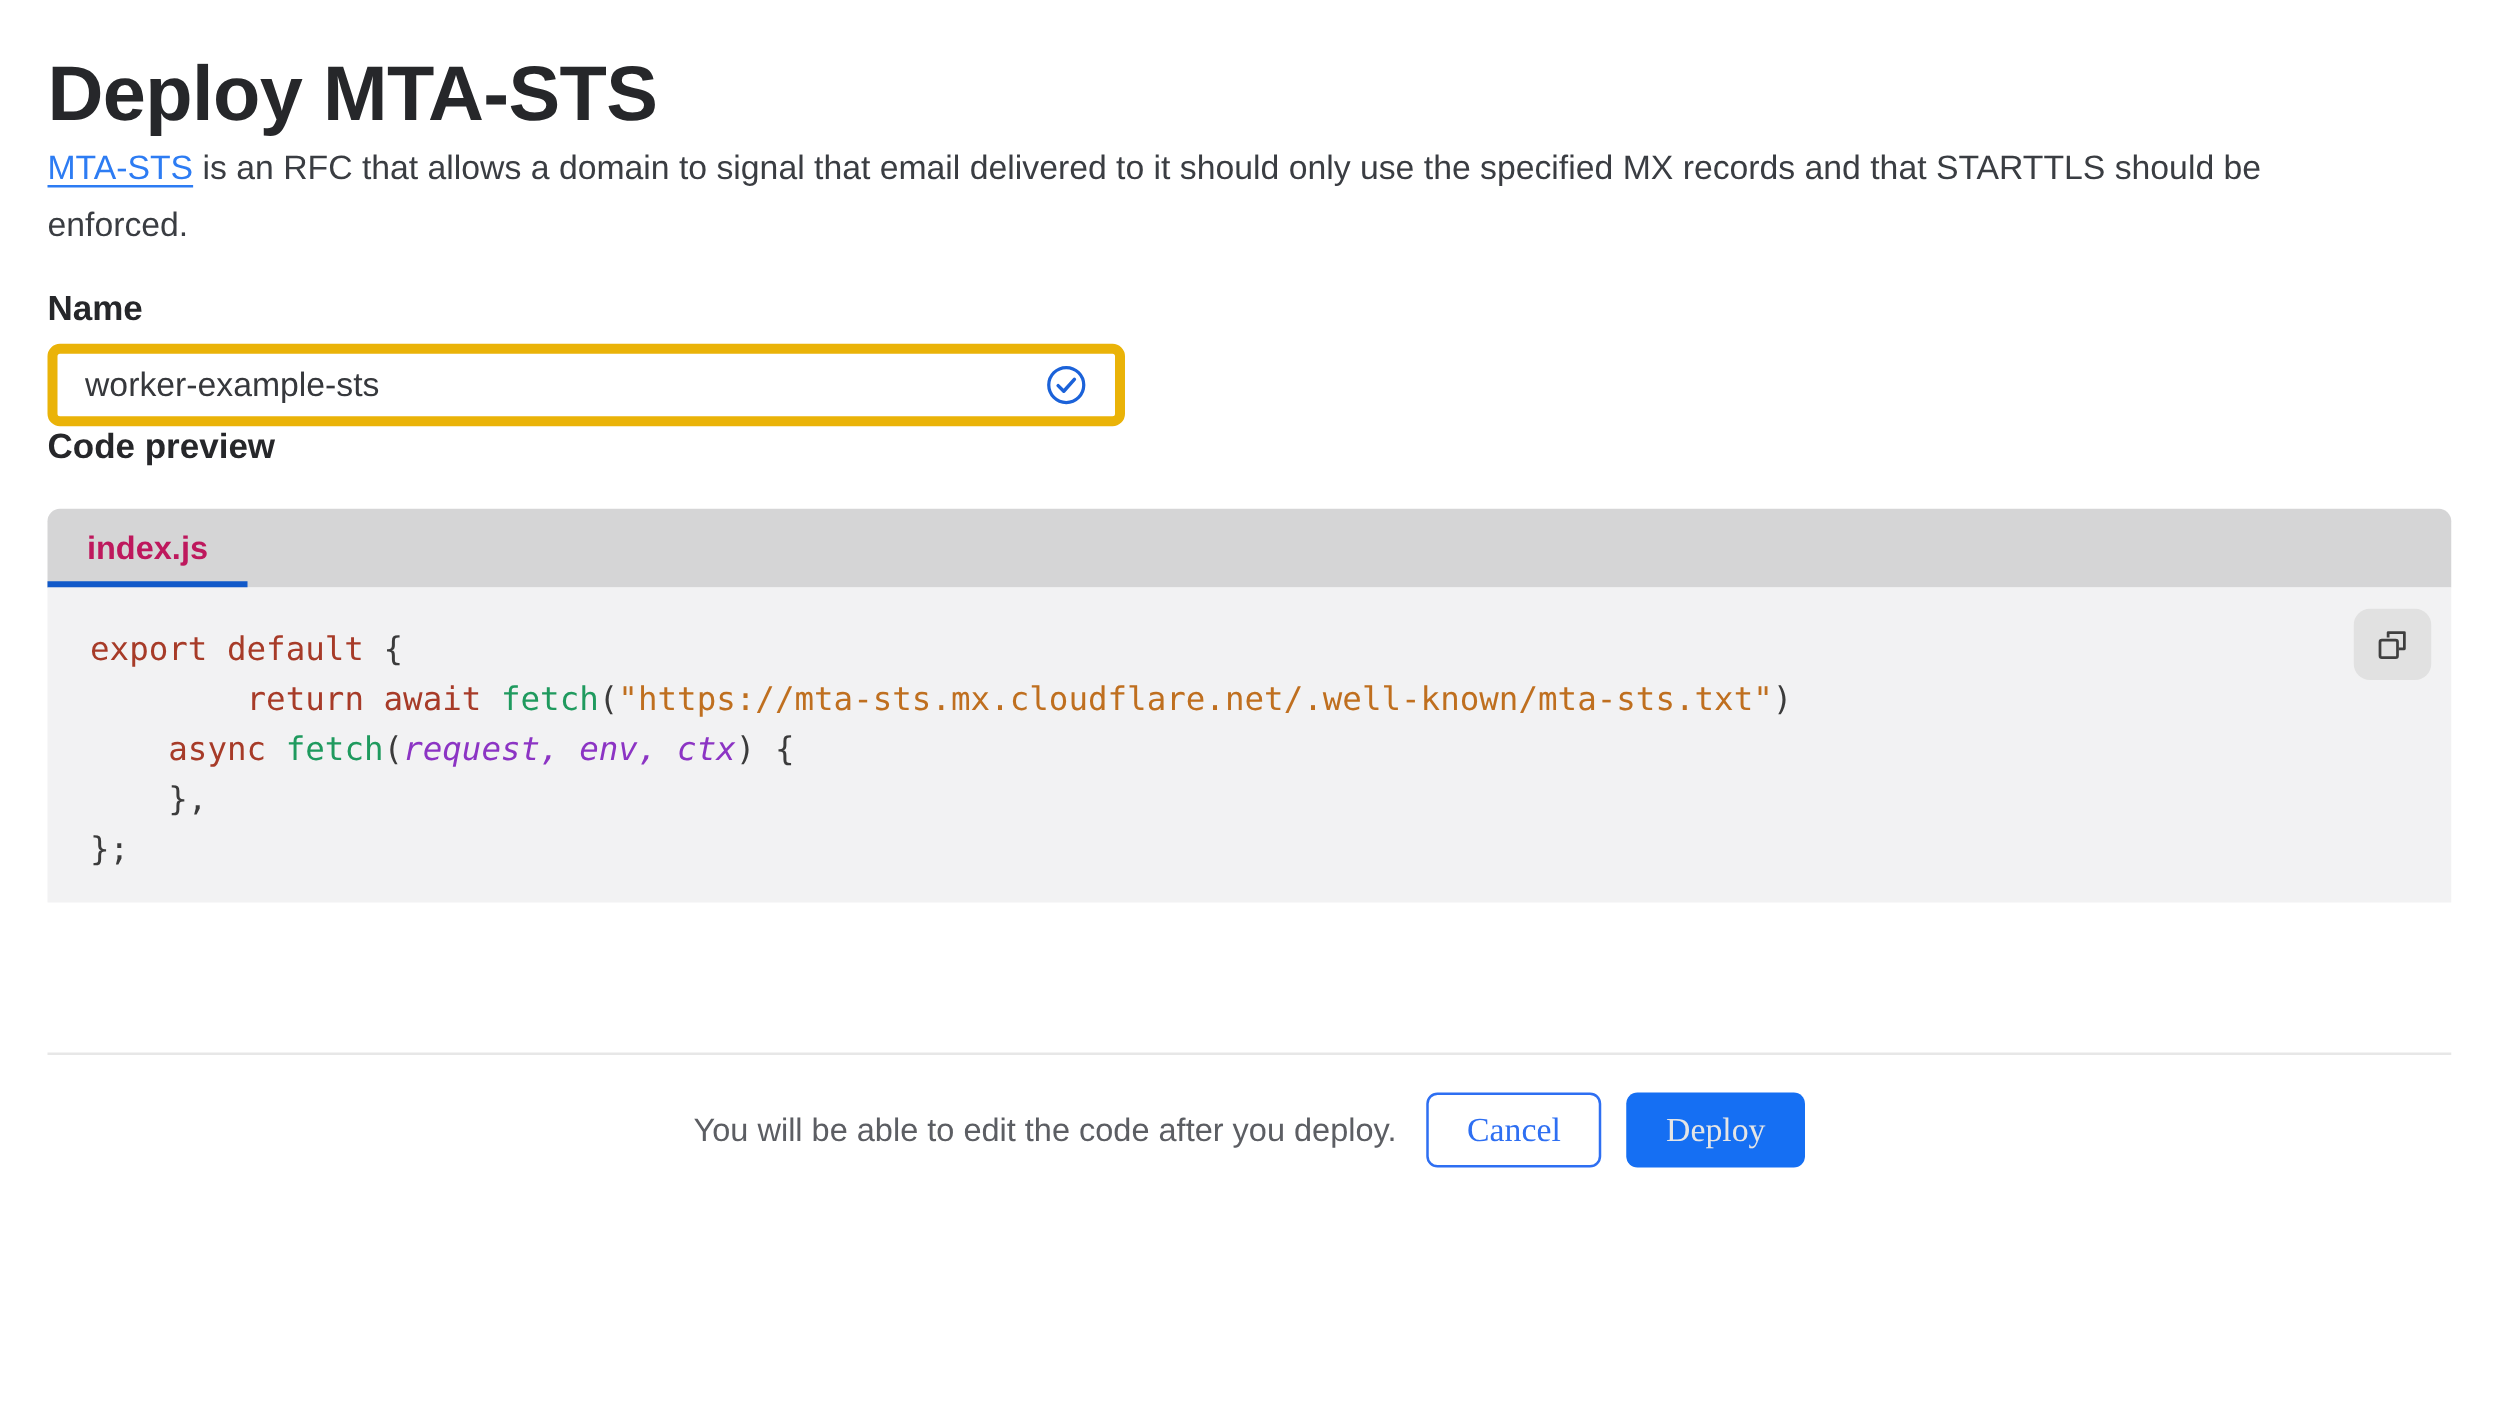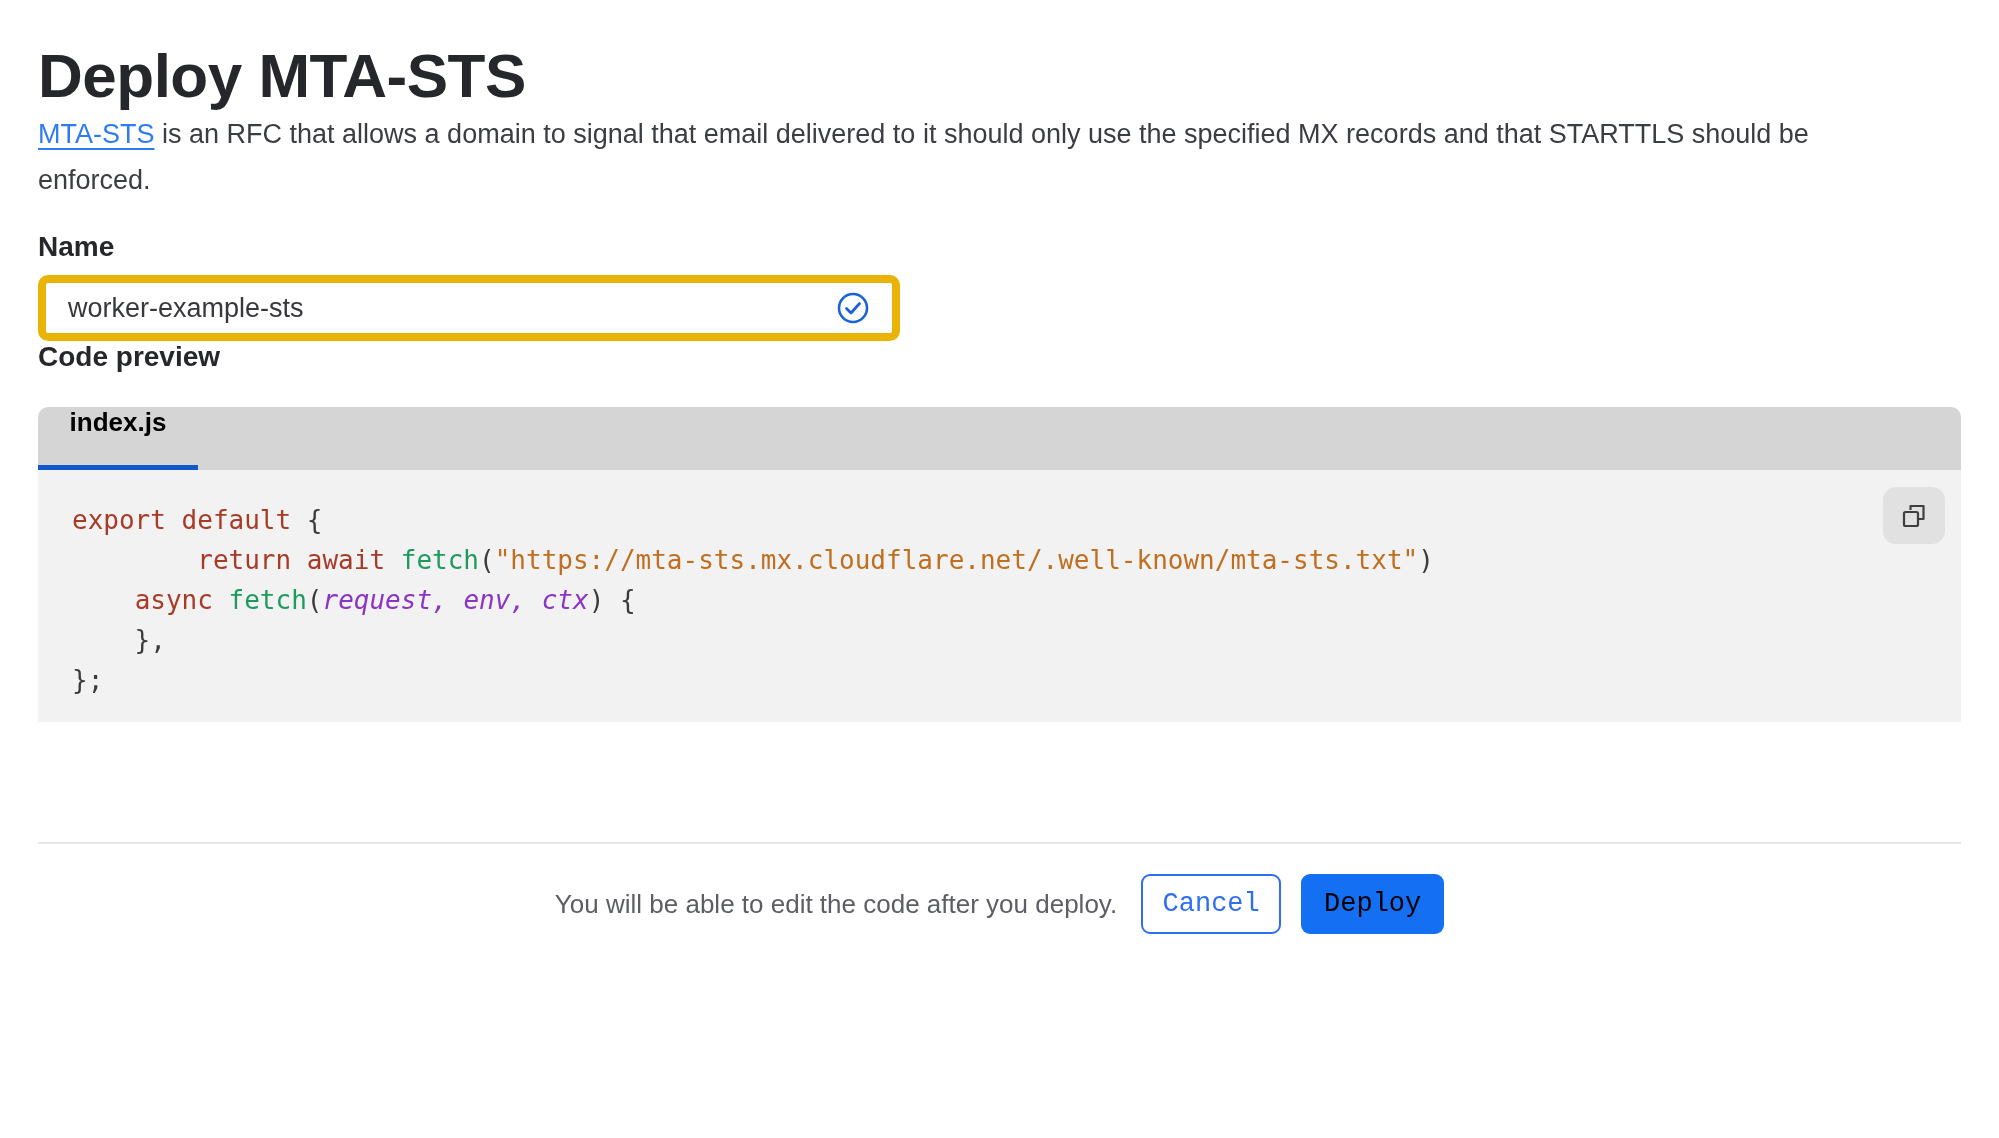--- a/index.html
+++ b/index.html
@@ -46,22 +46,22 @@
     font-size:28px; font-weight:700; color:#26272a;
   }
 
   .code-block { margin-top:34px; width:100%; }
   .tab-bar {
     height:63px; background:var(--tabbar-bg);
     border-radius:10px 10px 0 0;
     display:flex; align-items:stretch; position:relative;
   }
   .tab {
-    width:160px; display:flex; justify-content:center;
-    font-size:26px; font-weight:700; color:#000000; position:relative;
+    width:160px; display:flex; align-items:center; justify-content:center;
+    font-size:26px; font-weight:700; color:#be185d; position:relative;
     cursor:pointer;
   }
   .tab-indicator {
     position:absolute; left:0; bottom:0; width:160px; height:5px;
     background:var(--tab-underline);
   }
   .code-area {
     background:var(--code-bg); position:relative;
     padding:30px 60px 22px 34px;
     font-family:"DejaVu Sans Mono", monospace;
@@ -87,29 +87,29 @@
   }
   .footer-row {
     margin-top:30px; display:flex; align-items:center;
     justify-content:center;
     gap:24px;
   }
   .footer-note { font-size:26px; color:#5c5e63; }
   .footer-actions { display:flex; gap:20px; }
   .btn {
     height:60px; border-radius:9px; font-size:27px;
-    font-family:Liberation Mono, monospace; cursor:pointer;
+    font-family:Liberation Serif, serif; cursor:pointer;
     display:flex; align-items:center; justify-content:center;
   }
   .btn-cancel {
     width:140px; background:#ffffff; color:var(--cancel-blue);
     border:2px solid var(--cancel-blue);
   }
   .btn-deploy {
-    width:143px; background:var(--accent-blue); color:#000000; border:none;
+    width:143px; background:var(--accent-blue); color:#e5e5e5; border:none;
   }
 </style>
 </head>
 <body>
 
 <div class="page">
 
   <h1 class="page-title">Deploy MTA-STS</h1>
 
   <p class="description"><a>MTA-STS</a><span> is an RFC that allows a domain to signal that email delivered to it should only use the specified MX records and that STARTTLS should be enforced.</span></p>

